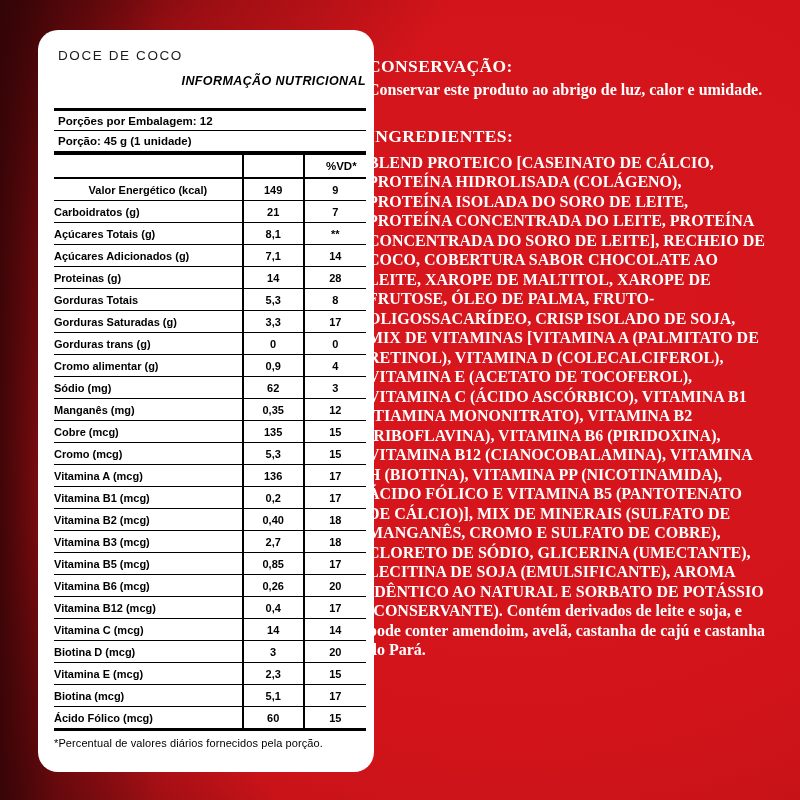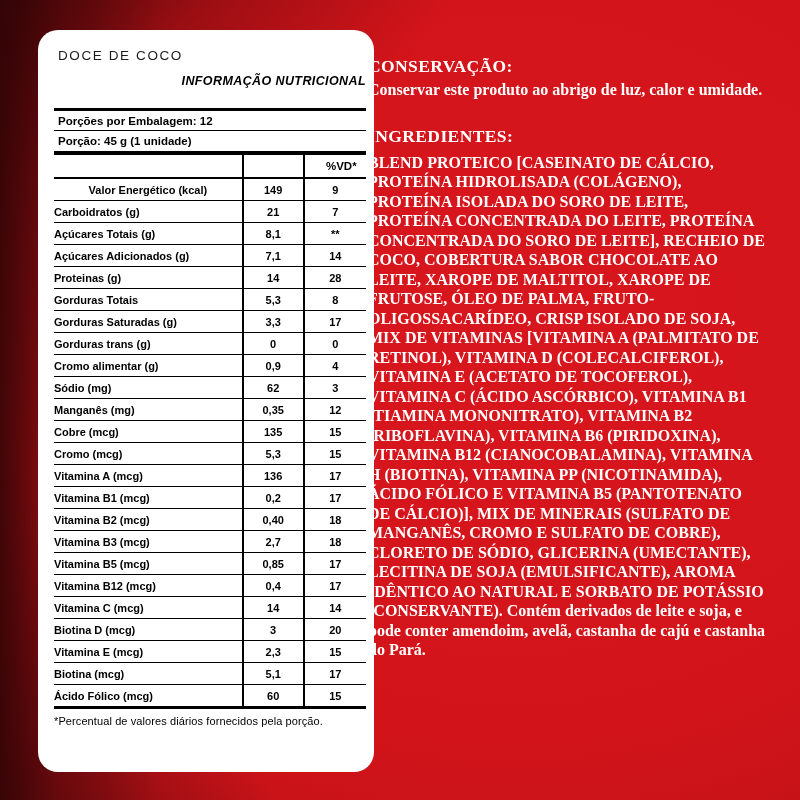--- a/index.html
+++ b/index.html
@@ -178,20 +178,25 @@
           <td class="c-label">Vitamina B3 (mcg)</td>
           <td class="c-value">2,7</td>
           <td class="c-vd">18</td>
         </tr>
         <tr>
           <td class="c-label">Vitamina B5 (mcg)</td>
           <td class="c-value">0,85</td>
           <td class="c-vd">17</td>
         </tr>
         <tr>
+          <td class="c-label">Vitamina B6 (mcg)</td>
+          <td class="c-value">0,26</td>
+          <td class="c-vd">20</td>
+        </tr>
+        <tr>
           <td class="c-label">Vitamina B12 (mcg)</td>
           <td class="c-value">0,4</td>
           <td class="c-vd">17</td>
         </tr>
         <tr>
           <td class="c-label">Vitamina C (mcg)</td>
           <td class="c-value">14</td>
           <td class="c-vd">14</td>
         </tr>
         <tr>

